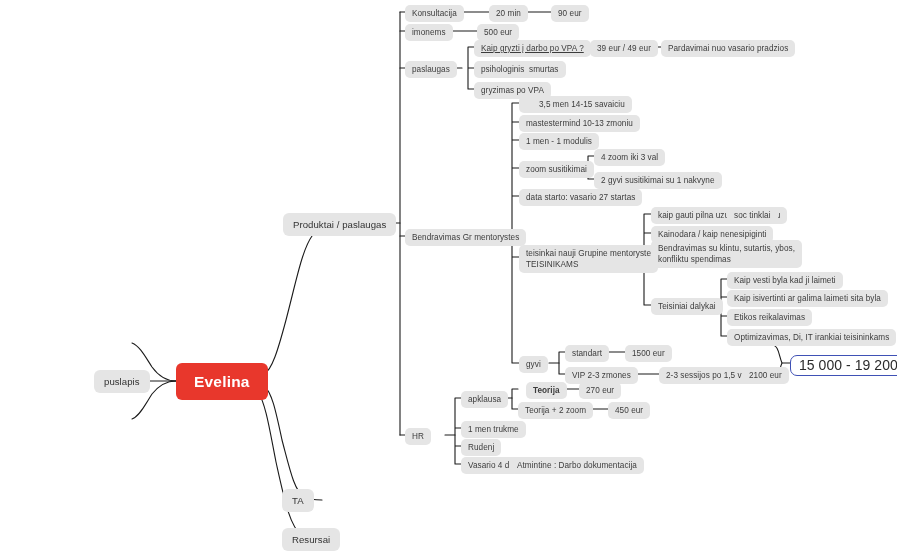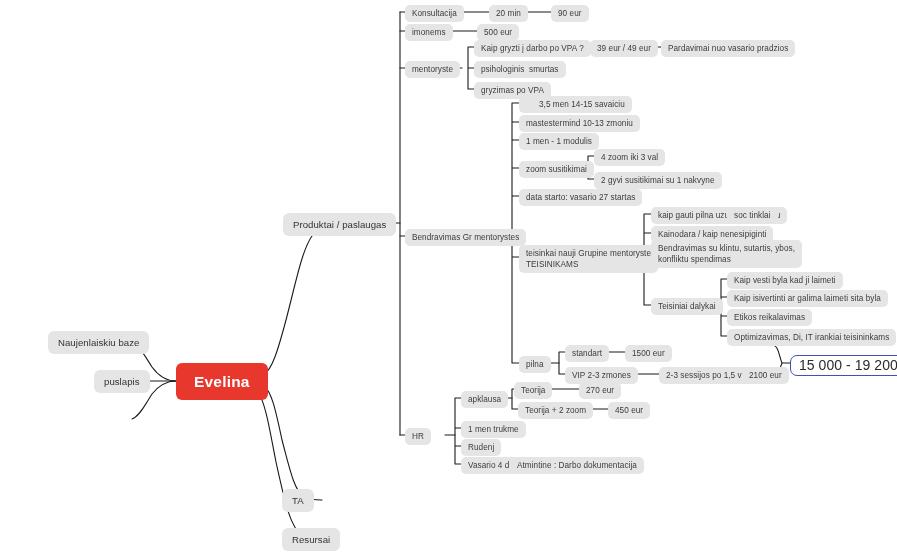--- a/index.html
+++ b/index.html
@@ -116,53 +116,52 @@
       <path d="M512,389 L512,409 M512,389 L518,389 M512,409 L518,409"></path>
       <path d="M551,389 L579,389"></path>
       <path d="M580,409 L608,409"></path>
 
       <path d="M482,464 L510,464"></path>
     </g>
   </svg>
 
   <div class="node root" style="left:176px;top:363px;">Evelina</div>
 
-  <div class="node lvl1" style="left:48px;top:331px;">Naujenlaiskiu baze</div>
   <div class="node lvl1" style="left:94px;top:370px;">puslapis</div>
 
   <div class="node lvl1" style="left:282px;top:489px;">TA</div>
   <div class="node lvl1" style="left:282px;top:528px;text-align:center;">Resursai</div>
 
   <div class="node lvl1" style="left:283px;top:213px;">Produktai / paslaugas</div>
 
   <div class="node" style="left:405px;top:5px;">Konsultacija</div>
   <div class="node" style="left:405px;top:24px;">imonems</div>
-  <div class="node" style="left:405px;top:61px;">mentoryste</div>
+  <div class="node" style="left:405px;top:61px;">paslaugas</div>
   <div class="node" style="left:405px;top:229px;">Bendravimas Gr mentorystes</div>
   <div class="node" style="left:405px;top:428px;">HR</div>
 
   <div class="node" style="left:489px;top:5px;">20 min</div>
   <div class="node" style="left:551px;top:5px;">90 eur</div>
 
   <div class="node" style="left:477px;top:24px;">500 eur</div>
 
-  <div class="node" style="left:474px;top:40px;">Kaip gryzti į darbo po VPA ?</div>
+  <div class="node" style="left:474px;top:40px;text-decoration:underline;">Kaip gryzti į darbo po VPA ?</div>
   <div class="node" style="left:474px;top:61px;">psihologinis  smurtas</div>
   <div class="node" style="left:474px;top:82px;">gryzimas po VPA</div>
   <div class="node" style="left:590px;top:40px;">39 eur / 49 eur</div>
   <div class="node" style="left:661px;top:40px;">Pardavimai nuo vasario pradzios</div>
 
   <div class="node" style="left:519px;top:96px;padding-left:20px;">3,5 men 14-15 savaiciu</div>
   <div class="node" style="left:519px;top:115px;">mastestermind 10-13 zmoniu</div>
   <div class="node" style="left:519px;top:133px;">1 men - 1 modulis</div>
   <div class="node" style="left:519px;top:161px;">zoom susitikimai</div>
   <div class="node" style="left:519px;top:189px;">data starto: vasario 27 startas</div>
   <div class="node" style="left:519px;top:245px;">teisinkai nauji Grupine mentoryste
 TEISINIKAMS</div>
-  <div class="node" style="left:519px;top:356px;">pilna</div>
+  <div class="node" style="left:519px;top:356px;">gyvi</div>
 
   <div class="node" style="left:594px;top:149px;">4 zoom iki 3 val</div>
   <div class="node" style="left:594px;top:172px;">2 gyvi susitikimai su 1 nakvyne</div>
 
   <div class="node" style="left:651px;top:207px;">kaip gauti pilna uzumtyma klientu</div>
   <div class="node" style="left:651px;top:226px;">Kainodara / kaip nenesipiginti</div>
   <div class="node" style="left:651px;top:240px;">Bendravimas su klintu, sutartis, ybos,
 konfliktu spendimas</div>
   <div class="node" style="left:651px;top:298px;">Teisiniai dalykai</div>
   <div class="node" style="left:727px;top:207px;">soc tinklai</div>
@@ -178,20 +177,20 @@
   <div class="node" style="left:659px;top:367px;">2-3 sessijos po 1,5 val</div>
   <div class="node" style="left:742px;top:367px;">2100 eur</div>
 
   <div class="node highlight" style="left:790px;top:355px;">15 000 - 19 200 eur</div>
 
   <div class="node" style="left:461px;top:391px;">apklausa</div>
   <div class="node" style="left:461px;top:421px;">1 men trukme</div>
   <div class="node" style="left:461px;top:439px;">Rudenj</div>
   <div class="node" style="left:461px;top:457px;">Vasario 4 d.</div>
 
-  <div class="node" style="left:514px;top:382px;">Teorija</div>
+  <div class="node" style="left:526px;top:382px;font-weight:bold;">Teorija</div>
   <div class="node" style="left:518px;top:402px;">Teorija + 2 zoom</div>
   <div class="node" style="left:579px;top:382px;">270 eur</div>
   <div class="node" style="left:608px;top:402px;">450 eur</div>
 
   <div class="node" style="left:510px;top:457px;">Atmintine : Darbo dokumentacija</div>
 
 </div>
 
 </body></html>

